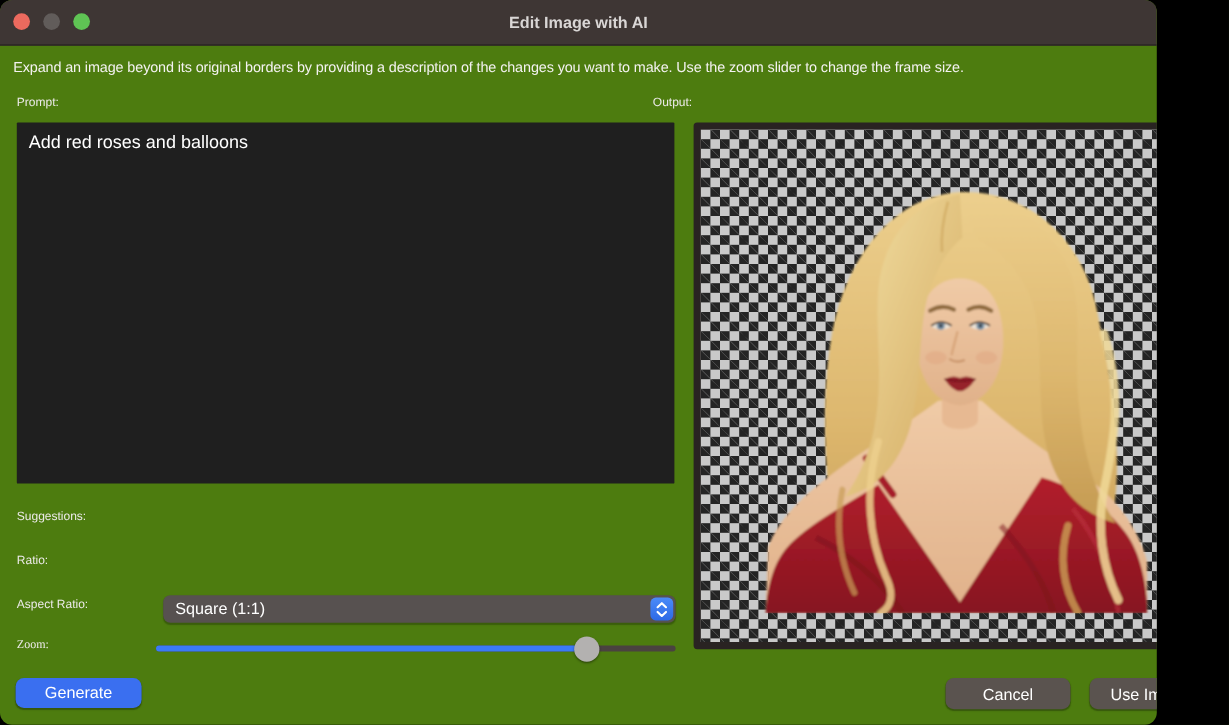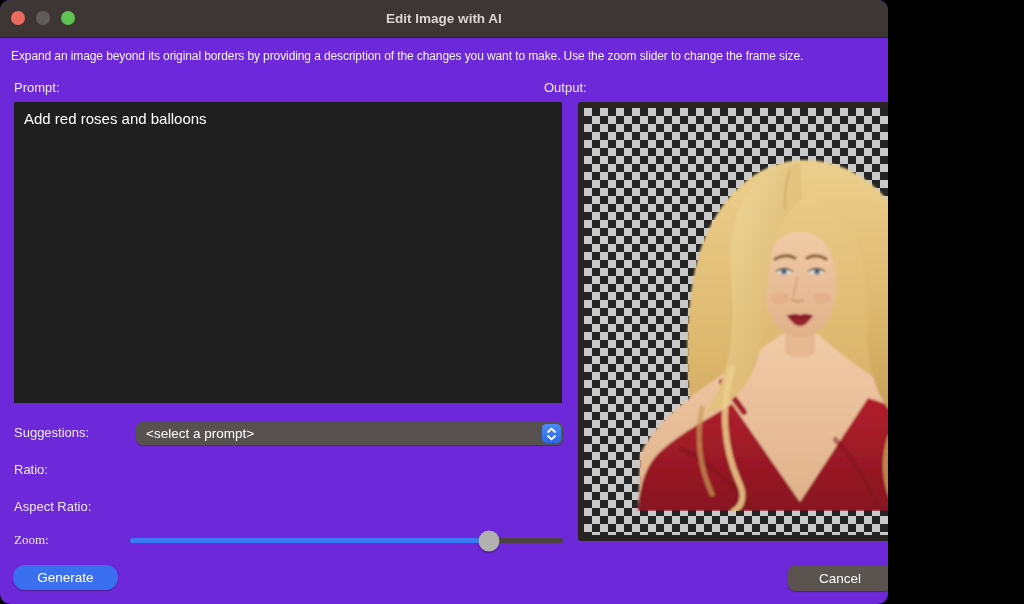--- a/index.html
+++ b/index.html
@@ -1,32 +1,32 @@
 <!DOCTYPE html>
 <html><head>
 <meta charset="utf-8">
 <style>
   html,body{margin:0;padding:0;background:#000;width:1024px;height:604px;
     font-family:"Liberation Sans",sans-serif;-webkit-font-smoothing:antialiased;}
-  .window{position:absolute;inset:0;width:888px;height:604px;background:#6d28d9;
+  .window{position:absolute;inset:0;width:964px;height:604px;background:#4d7c0f;
     border-radius:10px;overflow:hidden;}
   
   .titlebar{position:absolute;left:0;top:0;width:100%;height:37px;background:#3e3634;
     border-bottom:1px solid #262020;}
   .dot{position:absolute;top:11px;width:14px;height:14px;border-radius:50%;}
   .dot.close{left:11px;}
   .dot.min{left:36px;}
   .dot.zoomd{left:61px;}
   .title{position:absolute;left:0;top:0;width:100%;height:37px;line-height:37px;
     text-align:center;font-size:13.5px;font-weight:bold;color:#d9d6d5;}
   
   .desc{position:absolute;left:11px;top:49px;width:1004px;white-space:nowrap;
     font-size:12px;letter-spacing:-0.1px;color:#f4f2f1;}
   
-  .lbl{position:absolute;font-size:13px;color:#eceae9;}
+  .lbl{position:absolute;font-size:10px;color:#eceae9;}
   
   .prompt-box{position:absolute;left:14px;top:102px;width:548px;height:301px;
     box-sizing:border-box;background:#1f1f1f;border:none;outline:none;resize:none;
     color:#ffffff;font-size:15px;font-family:"Liberation Sans",sans-serif;
     padding:8px 10px;border-radius:1px;}
   
   .popup{position:absolute;left:136px;width:427px;height:23px;background:#575150;
     border-radius:6px;box-shadow:0 1px 1px rgba(0,0,0,.25);cursor:default;}
   .popup .ptext{position:absolute;left:10px;top:0;line-height:23px;font-size:13.5px;color:#ffffff;}
   .popcap{position:absolute;right:2px;top:2px;width:19px;height:19px;border-radius:4.5px;
@@ -34,21 +34,21 @@
   
   .slider{position:absolute;left:130px;top:530px;width:433px;height:21px;}
   .track{position:absolute;left:0;top:8px;width:100%;height:5px;border-radius:2.5px;background:#4a4240;}
   .fill{position:absolute;left:0;top:8px;height:5px;border-radius:2.5px;background:#3b7af7;}
   .thumb{position:absolute;top:10.5px;width:21px;height:21px;border-radius:50%;
     background:#b3b1b0;transform:translate(-50%,-50%);box-shadow:0 1px 2px rgba(0,0,0,.45);}
   
   .btn{position:absolute;height:26px;border:none;border-radius:7px;font-size:13.5px;
     color:#ffffff;font-family:"Liberation Sans",sans-serif;cursor:default;
     display:flex;align-items:center;justify-content:center;box-shadow:0 1px 1px rgba(0,0,0,.3);}
-  .btn.generate{left:13px;top:565px;width:105px;height:25px;background:#3a6ff0;border-radius:12px;}
+  .btn.generate{left:13px;top:565px;width:105px;height:25px;background:#3a6ff0;}
   .btn.cancel{left:788px;top:565px;width:104px;background:#5a534f;}
   .btn.useimg{left:908px;top:565px;width:100px;background:#5a534f;}
   
   .frame{position:absolute;left:578px;top:102px;width:432px;height:439px;
     background:#292322;border-radius:3px;}
   .checker{position:absolute;left:6px;top:6px;width:420px;height:427px;
     background-color:#c9c9c9;
     background-image:
       linear-gradient(45deg,#242424 25%,transparent 25%,transparent 75%,#242424 75%),
       linear-gradient(45deg,#242424 25%,transparent 25%,transparent 75%,#242424 75%);
@@ -68,33 +68,33 @@
   </div>
 
   <div class="desc">Expand an image beyond its original borders by providing a description of the changes you want to make. Use the zoom slider to change the frame size.</div>
 
   <div class="lbl" style="left:14px;top:80px;">Prompt:</div>
   <textarea class="prompt-box" spellcheck="false" style="">Add red roses and balloons</textarea>
 
   <div class="lbl" style="left:544px;top:80px;">Output:</div>
 
   <div class="lbl" style="left:14px;top:425px;">Suggestions:</div>
-  <div class="popup" style="top:422px;">
-    <span class="ptext">&lt;select a prompt&gt;</span>
+
+  <div class="lbl" style="left:14px;top:462px;">Ratio:</div>
+
+  <div class="lbl" style="left:14px;top:499px;">Aspect Ratio:</div>
+  <div class="popup" style="top:496px;">
+    <span class="ptext">Square (1:1)</span>
     <span class="popcap">
       <svg width="11" height="14" viewBox="0 0 11 14">
         <path d="M2 5 L5.5 1.7 L9 5" stroke="#fff" stroke-width="1.8" fill="none" stroke-linecap="round" stroke-linejoin="round"></path>
         <path d="M2 9 L5.5 12.3 L9 9" stroke="#fff" stroke-width="1.8" fill="none" stroke-linecap="round" stroke-linejoin="round"></path>
       </svg>
     </span>
   </div>
-
-  <div class="lbl" style="left:14px;top:462px;">Ratio:</div>
-
-  <div class="lbl" style="left:14px;top:499px;">Aspect Ratio:</div>
 
   <div class="lbl" style="left:14px;top:532px;font-family:Liberation Serif, serif;">Zoom:</div>
   <div class="slider">
     <div class="track"></div>
     <div class="fill" style="width: 83%;"></div>
     <div class="thumb" style="left: 83%;"></div>
   </div>
 
   <button class="btn generate">Generate</button>
 

